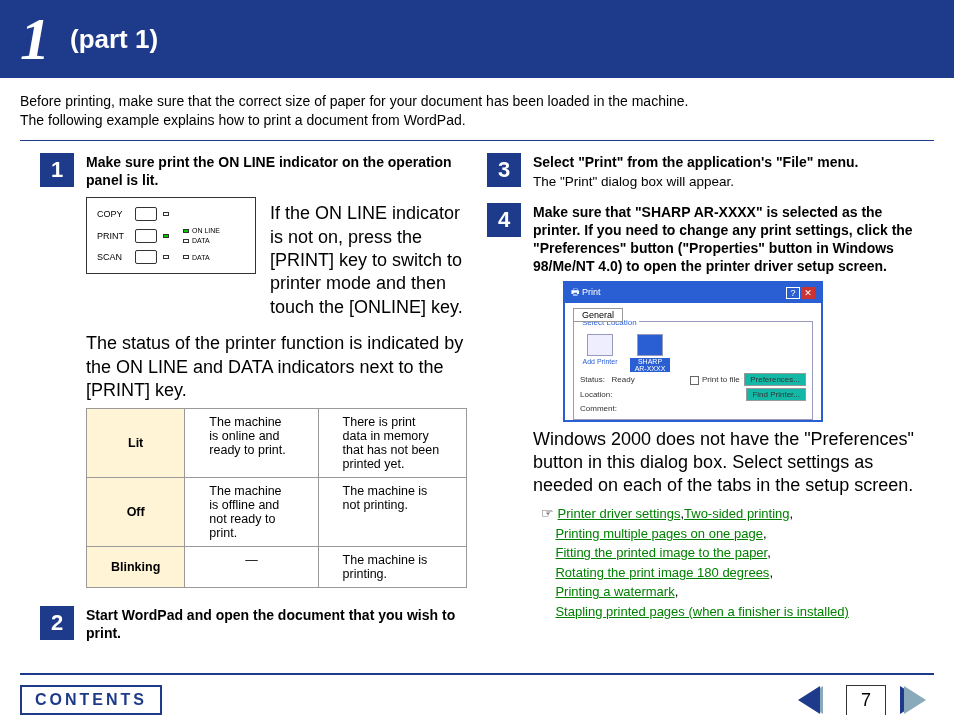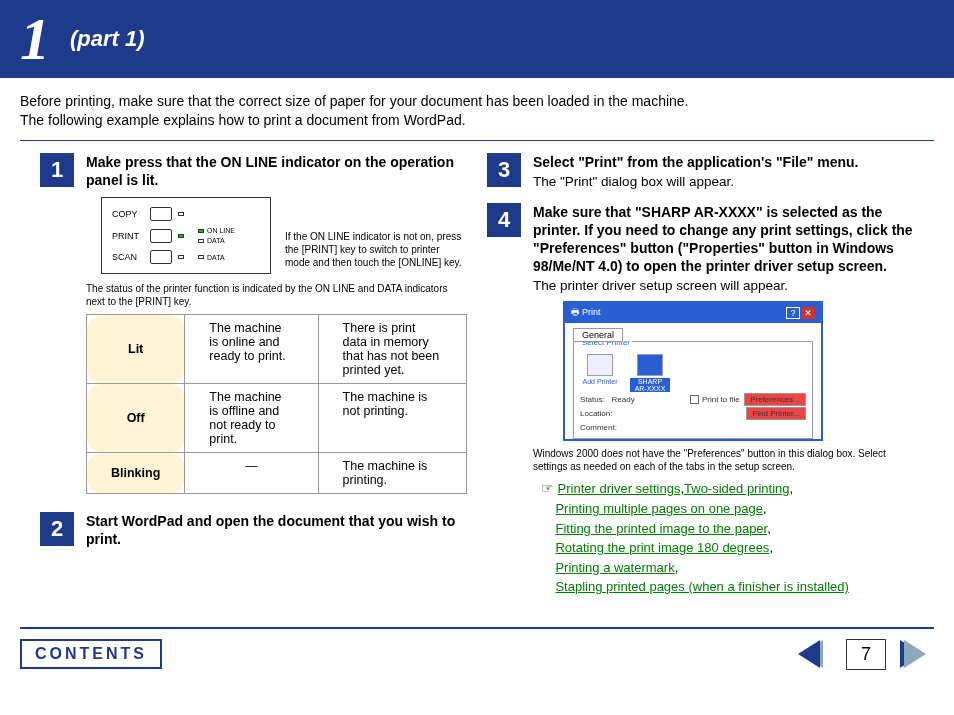--- a/index.html
+++ b/index.html
@@ -2,73 +2,73 @@
 <html><head>
 <meta charset="utf-8">
 <style>
   * { box-sizing: border-box; margin: 0; padding: 0; }
   body { font-family: Arial, Helvetica, sans-serif; font-size: 13px; color: #000; background: #fff; width: 954px; }
   .header { background: #1e3a8a; color: #fff; height: 78px; display: flex; align-items: center; padding: 0 15px 0 0; }
   .chapter-num { font-size: 60px; font-style: italic; font-weight: bold; font-family: "Times New Roman", serif; width: 70px; text-align: center; }
   .header-titles { flex: 1; display: flex; flex-direction: column; justify-content: center; padding-left: 5px; padding-top: 8px;}
   .header-section { font-size: 12px; font-weight: bold; letter-spacing: 0.5px; }
   .header-title { font-size: 40px; font-family: Arial, sans-serif; line-height: 1; margin-top:-2px;}
-  .header-part { font-size: 22px; font-weight: bold; font-style: italic; }
+  .header-part { font-size: 26px; font-weight: bold; }
   .intro { padding: 14px 20px 10px 20px; font-size: 14px; line-height: 1.35; }
   .columns { display: flex; padding: 0 20px; gap: 20px; border-top: 1px solid #1e3a8a; margin: 0 20px; padding-top: 12px; }
   .col { flex: 1; }
   .step { display: flex; gap: 12px; margin-bottom: 12px; align-items: flex-start; }
   .step-num { background: #1e3a8a; color: #fff; min-width: 34px; height: 34px; display:flex; align-items:center; justify-content:center; font-size: 22px; font-weight: bold; }
   .step-body { flex: 1; }
   .step-title { font-weight: bold; font-size: 14px; line-height: 1.3; }
   .step-text { font-size: 13.5px; line-height: 1.3; margin-top: 2px; }
-  .panel-row { display: flex; gap: 14px; align-items: flex-end; margin: 8px 0 8px 15px; }
+  .panel-row { display: flex; gap: 14px; align-items: flex-start; margin: 8px 0 8px 0; }
   .panel { border: 1px solid #333; padding: 6px 10px; font-size: 9px; width: 170px; }
   .panel-line { display: flex; align-items: center; gap: 6px; padding: 3px 0; }
   .panel-label { width: 32px; font-size:9px; }
   .icon-box { border: 1px solid #333; border-radius: 2px; width: 22px; height: 14px; display:inline-block; position:relative;}
   .small-led { width:6px; height:4px; border:1px solid #333; display:inline-block; }
   .small-led.green { background:#0c0; }
   .led-stack { display:flex; flex-direction:column; gap:3px; font-size:7px; margin-left:8px;}
   .led-stack div { display:flex; align-items:center; gap:3px;}
   table.ind { border-collapse: collapse; width: 100%; font-size: 12.5px; margin-top:6px;}
   table.ind th { background: #f5a623; color: #fff; padding: 5px 6px; border: 1px solid #999; font-weight: bold; }
   table.ind td { border: 1px solid #999; padding: 6px 24px; vertical-align: top; }
-  table.ind td.rowh { background: #fff4d6; text-align:center; font-weight: bold; width: 72px; vertical-align: middle; border-radius: 16px;}
+  table.ind td.rowh { background: #fff4d6; text-align:center; font-weight: bold; width: 72px; vertical-align: middle;}
   .dialog { border: 2px solid #2a5fd4; width: 260px; margin: 6px 0 6px 30px; font-size: 9px; background:#fff;}
   .dialog-title { background: #2a5fd4; color:#fff; padding: 2px 6px; display:flex; align-items:center; justify-content:space-between; }
   .dialog-title .wbtns span { background:#c33; color:#fff; width:14px; height:12px; display:inline-flex; align-items:center; justify-content:center; font-size:9px; margin-left:1px;}
   .dialog-title .wbtns span.q { background:#2a5fd4; border:1px solid #fff;}
   .dialog-body { padding: 4px 8px 0 8px; }
   .dialog-tab { border:1px solid #999; display:inline-block; padding:1px 8px; background:#fff; position:relative; top:1px; z-index:2;}
   .dialog-fieldset { border:1px solid #99b; margin-top:0px; padding:6px; position:relative; z-index:1;}
   .dialog-fieldset .fs-label { color:#2a5fd4; font-size:8px; position:relative; top:-11px; background:#fff; padding:0 2px;}
   .printer-icons { display:flex; gap:10px; margin-top:-4px;}
   .printer-icons .pi { display:flex; flex-direction:column; align-items:center; gap:2px; font-size:7px; color:#2a5fd4; width:40px; text-align:center;}
   .printer-icons .pi .pbox { width:26px; height:22px; border:1px solid #99b; background:#eef; }
   .printer-icons .pi.sel .pbox { background:#2a5fd4; }
   .printer-icons .pi.sel { color:#fff; }
   .printer-icons .pi.sel span { background:#2a5fd4; padding:0 2px;}
   .dlg-row { display:flex; justify-content:space-between; align-items:center; font-size:8px; color:#333; margin-top:3px;}
-  .dlg-btn { border:1px solid #999; padding:1px 5px; background:#ef4444; font-size:8px;}
+  .dlg-btn { border:1px solid #999; padding:1px 5px; background:#14b8a6; font-size:8px;}
   .links { font-size: 13px; line-height: 1.5; margin-left: 8px;}
   .links a { color: #008000; text-decoration: underline; }
   .hand { font-size: 14px; margin-right:4px;}
   .footer { border-top: 2px solid #1e3a8a; margin: 18px 20px 0 20px; padding: 10px 0 12px 0; display:flex; align-items:center; justify-content:space-between;}
   .contents-btn { color: #1e3a8a; font-weight: bold; letter-spacing: 3px; font-size: 16px; border:1px solid #1e3a8a; padding:5px 14px; border-right:none; border-top:none; border-bottom:none; border-right:none; box-shadow: inset 1px 0 0 #1e3a8a, inset -1px 0 0 #1e3a8a, inset 0 1px 0 #1e3a8a, inset 0 -1px 0 #1e3a8a; border:1px solid #1e3a8a;}
   .nav { display:flex; align-items:center; gap:14px;}
   .nav-arrow { width:0; height:0; border-top:14px solid transparent; border-bottom:14px solid transparent; }
   .nav-arrow.prev { border-right: 22px solid #1e3a8a; }
   .nav-arrow.next { border-left: 22px solid #1e3a8a; }
   .arrow-wrap { position:relative; width:34px; height:28px; display:flex; align-items:center; }
   .arrow-wrap .shadow { position:absolute; left:3px; }
   .arrow-wrap .shadow.prev { border-right-color:#8ab; }
   .arrow-wrap .shadow.next { border-left-color:#8ab; left:auto; right:-3px;}
   .page-box { border:1px solid #333; padding: 4px 14px; font-size: 18px; background:#fff;}
-  .para { font-size:10px; line-height:1.3; margin: 5px 0;}
+  .para { font-size:18px; line-height:1.3; margin: 5px 0;}
   .chk { display:inline-block; width:9px; height:9px; border:1px solid #666; margin-right:3px; vertical-align:middle;}
 </style>
 </head>
 <body>
 
 <div class="header">
   <div class="chapter-num">1</div>
   <div class="header-part">(part 1)</div>
 </div>
 
@@ -77,21 +77,21 @@
   <div>The following example explains how to print a document from WordPad.</div>
 </div>
 
 <div class="columns">
 
   <div class="col">
 
     <div class="step">
       <div class="step-num">1</div>
       <div class="step-body">
-        <div class="step-title">Make press that the ON LINE indicator on the operation panel is lit.</div>
+        <div class="step-title">Make sure print the ON LINE indicator on the operation panel is lit.</div>
         <div class="panel-row">
           <div class="panel">
             <div class="panel-line">
               <span class="panel-label">COPY</span>
               <span class="icon-box"></span>
               <span class="small-led"></span>
             </div>
             <div class="panel-line">
               <span class="panel-label">PRINT</span>
               <span class="icon-box"></span>
@@ -160,31 +160,30 @@
       <div class="step-body">
         <div class="step-title">Select "Print" from the application's "File" menu.</div>
         <div class="step-text">The "Print" dialog box will appear.</div>
       </div>
     </div>
 
     <div class="step">
       <div class="step-num">4</div>
       <div class="step-body">
         <div class="step-title">Make sure that "SHARP AR-XXXX" is selected as the printer. If you need to change any print settings, click the "Preferences" button ("Properties" button in Windows 98/Me/NT 4.0) to open the printer driver setup screen.</div>
-        <div class="step-text">The printer driver setup screen will appear.</div>
 
         <div class="dialog">
           <div class="dialog-title">
             <span>🖶 <span>Print</span></span>
             <span class="wbtns"><span class="q">?</span><span>✕</span></span>
           </div>
           <div class="dialog-body">
             <span class="dialog-tab">General</span>
             <div class="dialog-fieldset">
-              <span class="fs-label">Select Printer</span>
+              <span class="fs-label">Select Location</span>
               <div class="printer-icons">
                 <div class="pi">
                     <div class="pbox"></div>
                     <span>Add Printer</span>
                   </div>
                 <div class="pi sel">
                     <div class="pbox"></div>
                     <span>SHARP AR-XXXX</span>
                   </div>
               </div>

